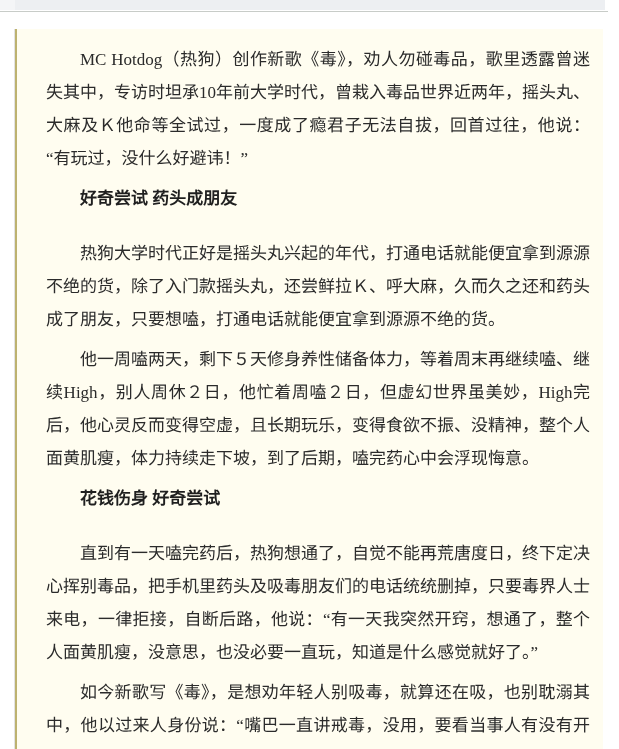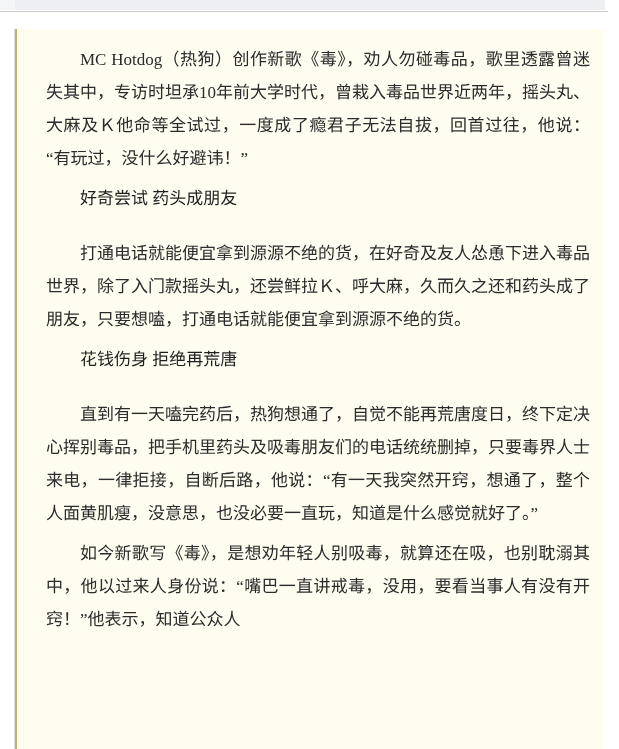--- a/index.html
+++ b/index.html
@@ -50,34 +50,35 @@
     text-align: justify;
   }
   .article-body p {
     margin: 0 0 7px 0;
     text-indent: 2em;
   }
   .article-body h4 {
     margin: 0 0 22px 0;
     text-indent: 2em;
     font-size: 17px;
-    font-weight: normal;
+    font-weight: bold;
     color: #1f1f1f;
   }
 </style>
 </head>
 <body>
 
 <div class="topbar">
   <div class="topbar-corner"></div>
 </div>
 <div class="top-rule"></div>
 
 <div class="article-card">
   <div class="article-body" id="article-body">
       <p>MC Hotdog（热狗）创作新歌《毒》，劝人勿碰毒品，歌里透露曾迷失其中，专访时坦承10年前大学时代，曾栽入毒品世界近两年，摇头丸、大麻及Ｋ他命等全试过，一度成了瘾君子无法自拔，回首过往，他说：“有玩过，没什么好避讳！”</p>
       <h4>好奇尝试 药头成朋友</h4>
-      <p>打通电话就能便宜拿到源源不绝的货，在好奇及友人怂恿下进入毒品世界，除了入门款摇头丸，还尝鲜拉Ｋ、呼大麻，久而久之还和药头成了朋友，只要想嗑，打通电话就能便宜拿到源源不绝的货。</p>
-      <h4>花钱伤身 拒绝再荒唐</h4>
+      <p>热狗大学时代正好是摇头丸兴起的年代，打通电话就能便宜拿到源源不绝的货，除了入门款摇头丸，还尝鲜拉Ｋ、呼大麻，久而久之还和药头成了朋友，只要想嗑，打通电话就能便宜拿到源源不绝的货。</p>
+      <p>他一周嗑两天，剩下５天修身养性储备体力，等着周末再继续嗑、继续High，别人周休２日，他忙着周嗑２日，但虚幻世界虽美妙，High完后，他心灵反而变得空虚，且长期玩乐，变得食欲不振、没精神，整个人面黄肌瘦，体力持续走下坡，到了后期，嗑完药心中会浮现悔意。</p>
+      <h4>花钱伤身 好奇尝试</h4>
       <p>直到有一天嗑完药后，热狗想通了，自觉不能再荒唐度日，终下定决心挥别毒品，把手机里药头及吸毒朋友们的电话统统删掉，只要毒界人士来电，一律拒接，自断后路，他说：“有一天我突然开窍，想通了，整个人面黄肌瘦，没意思，也没必要一直玩，知道是什么感觉就好了。”</p>
       <p>如今新歌写《毒》，是想劝年轻人别吸毒，就算还在吸，也别耽溺其中，他以过来人身份说：“嘴巴一直讲戒毒，没用，要看当事人有没有开窍！”他表示，知道公众人</p>
     </div>
 </div>
 
 </body></html>

